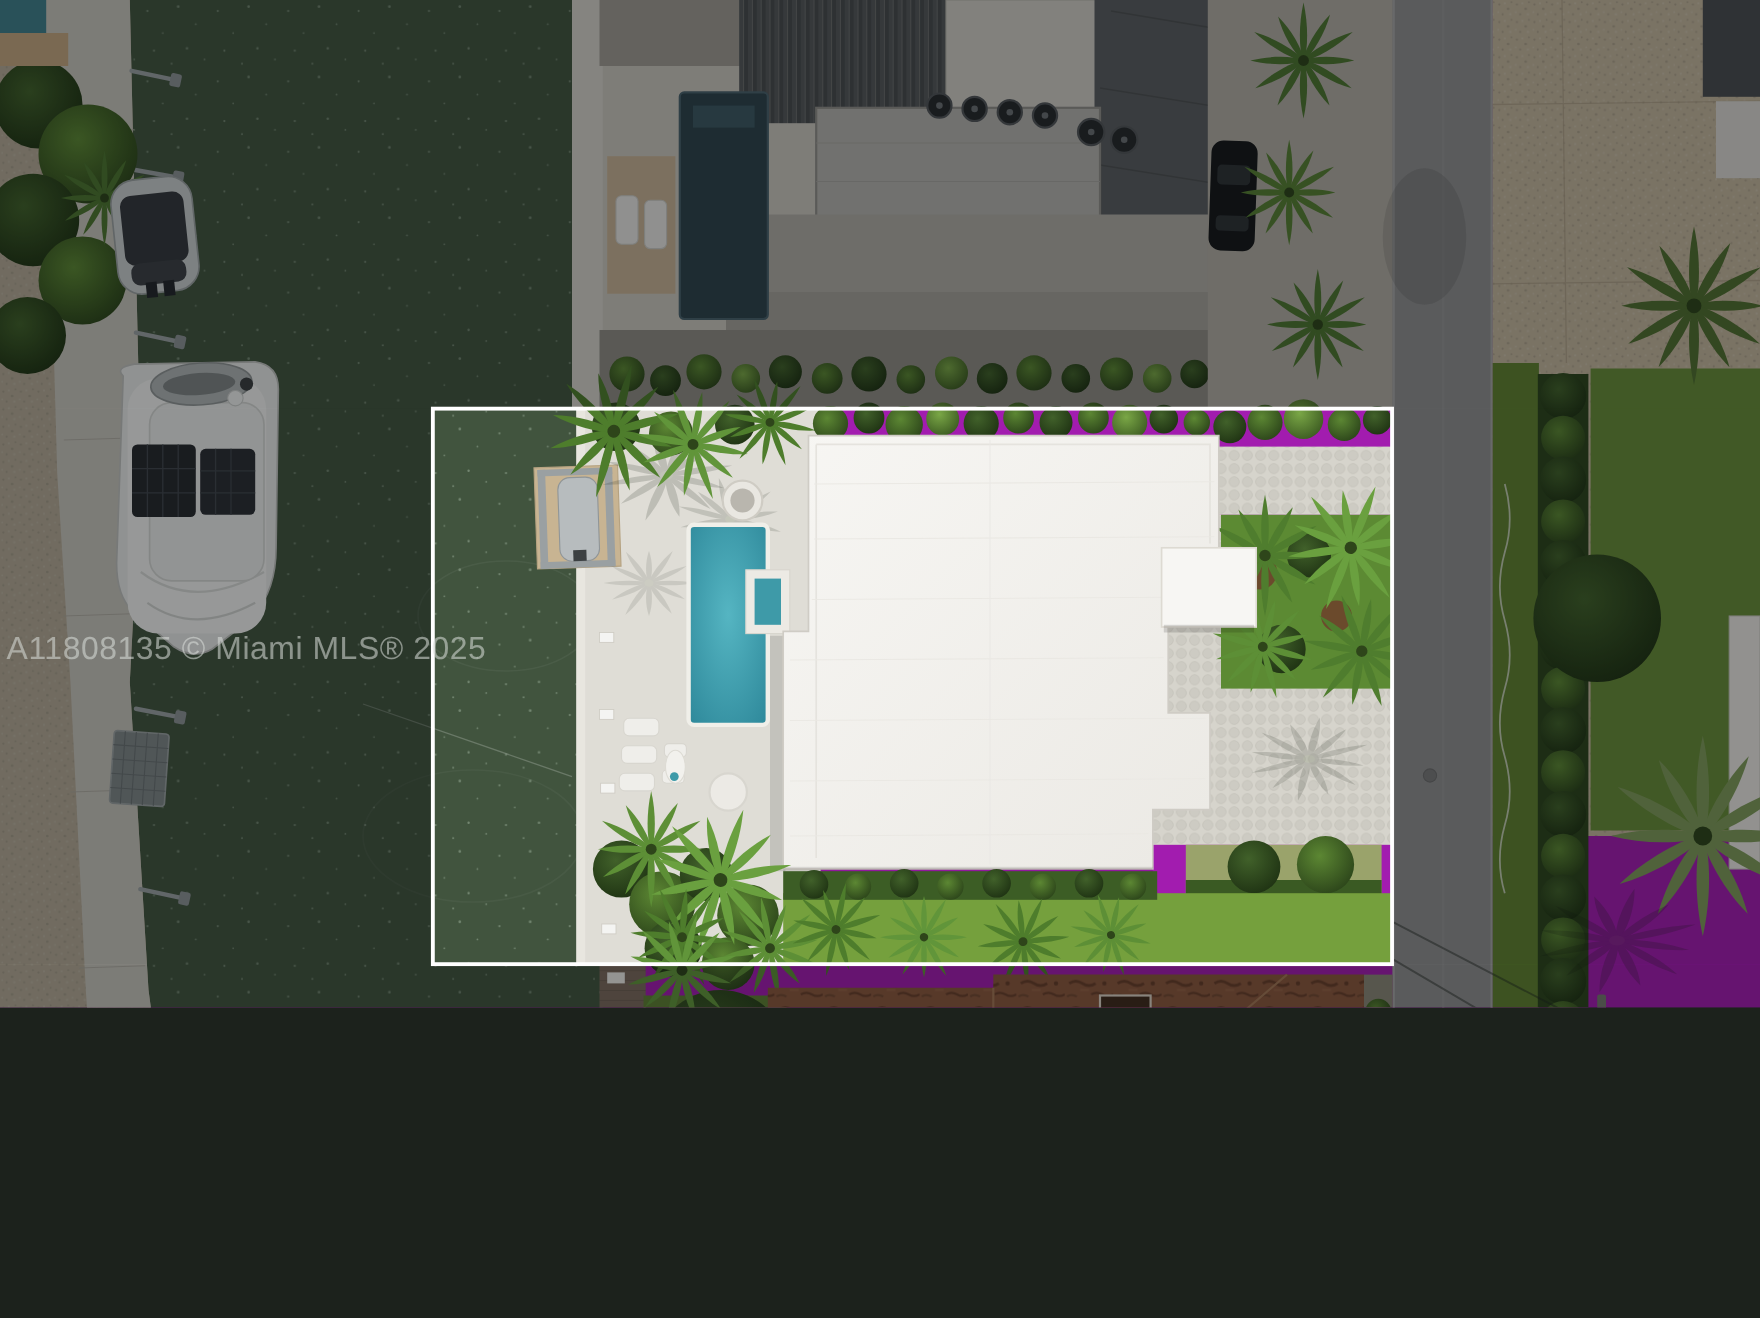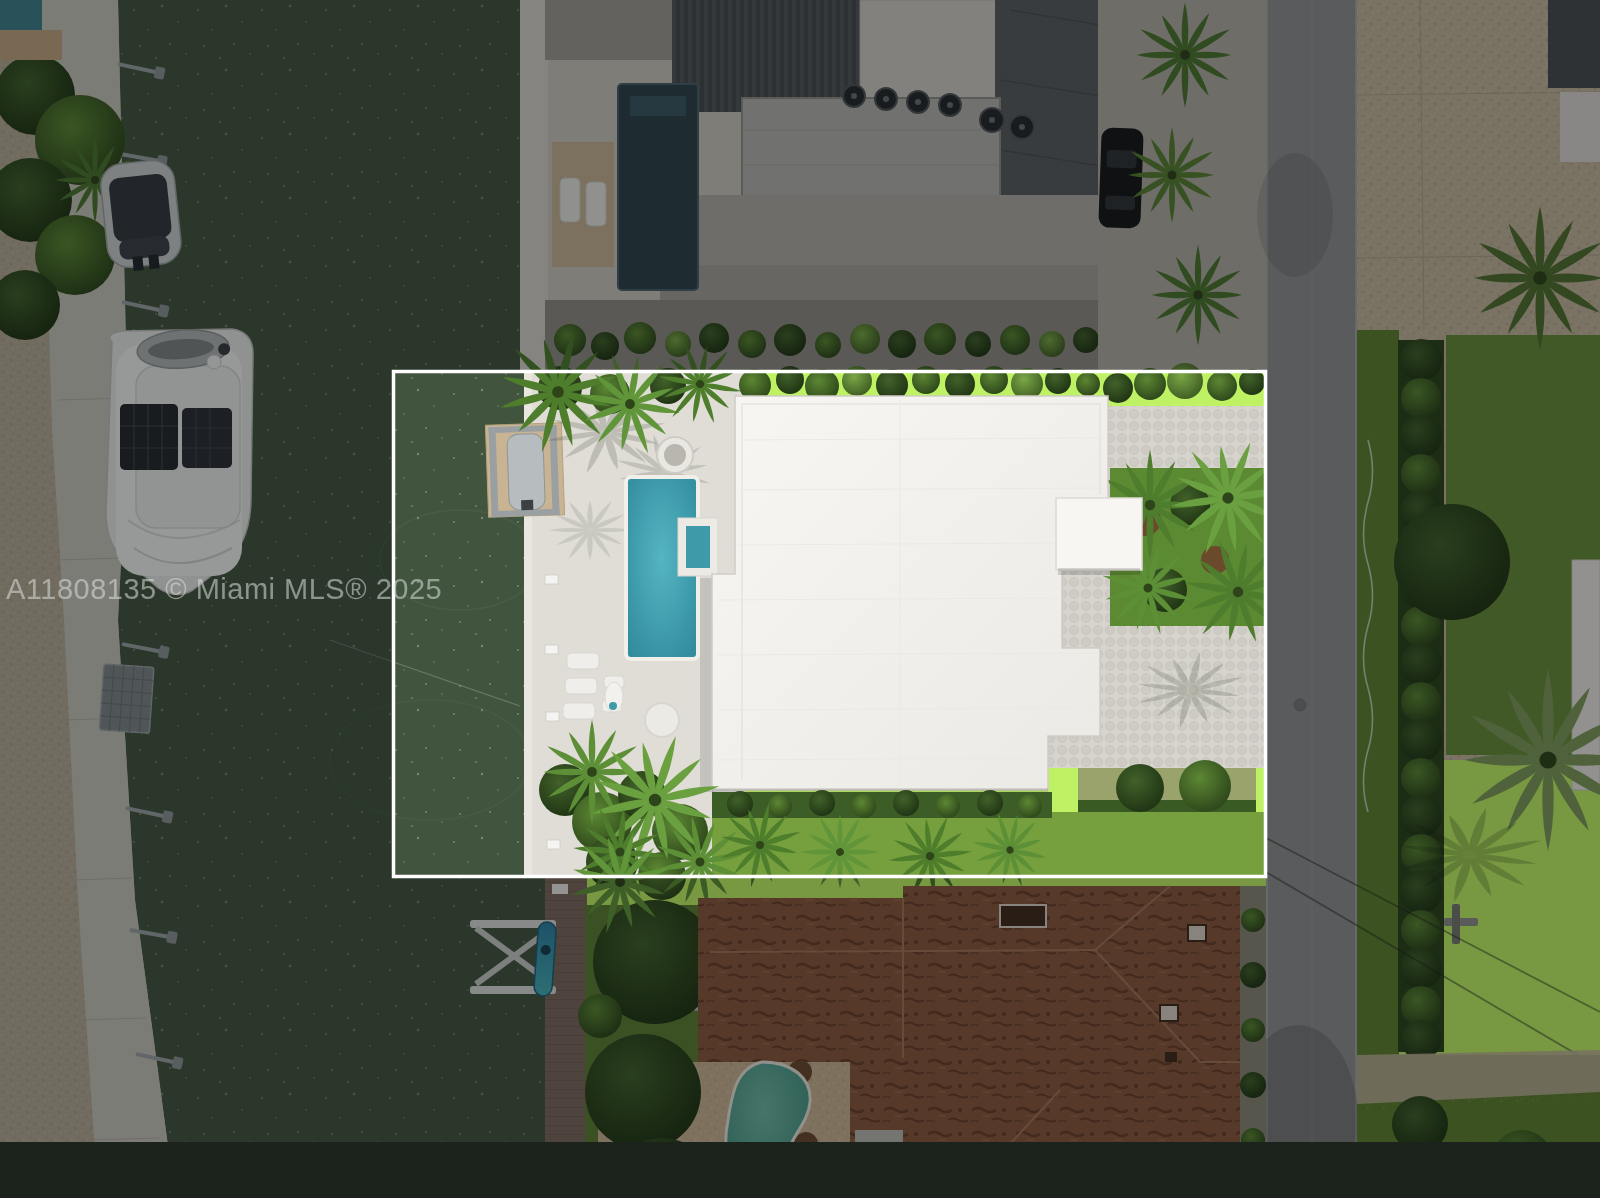--- a/index.html
+++ b/index.html
@@ -1,16 +1,16 @@
 <!DOCTYPE html>
 <html><head>
 <meta charset="utf-8">
 <style>
   html,body{margin:0;padding:0;background:#1c221c;}
-  .stage{position:relative;width:1600px;height:1142px;overflow:hidden;background:#bef264;}
+  .stage{position:relative;width:1600px;height:916px;overflow:hidden;background:#a21caf;}
   svg{display:block}
   text.wm{font-family:"Liberation Sans","DejaVu Sans",sans-serif;font-size:29px;letter-spacing:0.5px;}
 </style>
 </head>
 <body>
 
 <div class="stage">
 <svg width="1600" height="1198" viewBox="0 0 1600 1198" xmlns="http://www.w3.org/2000/svg">
 <defs>
   <radialGradient id="bushG" cx="40%" cy="35%" r="70%">

